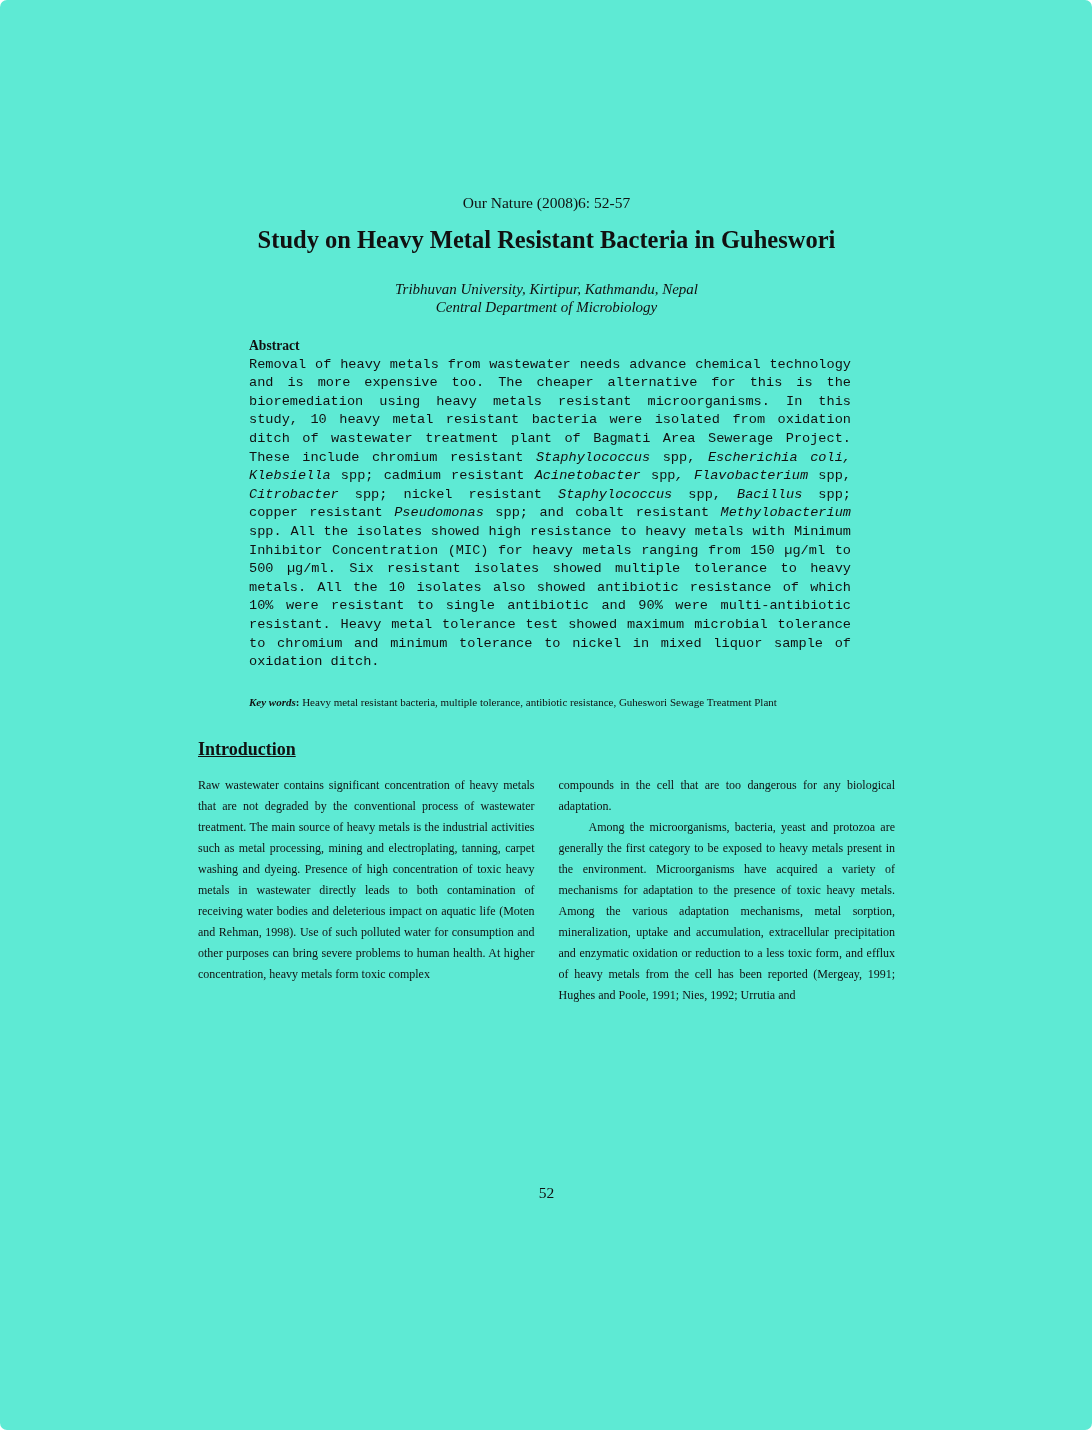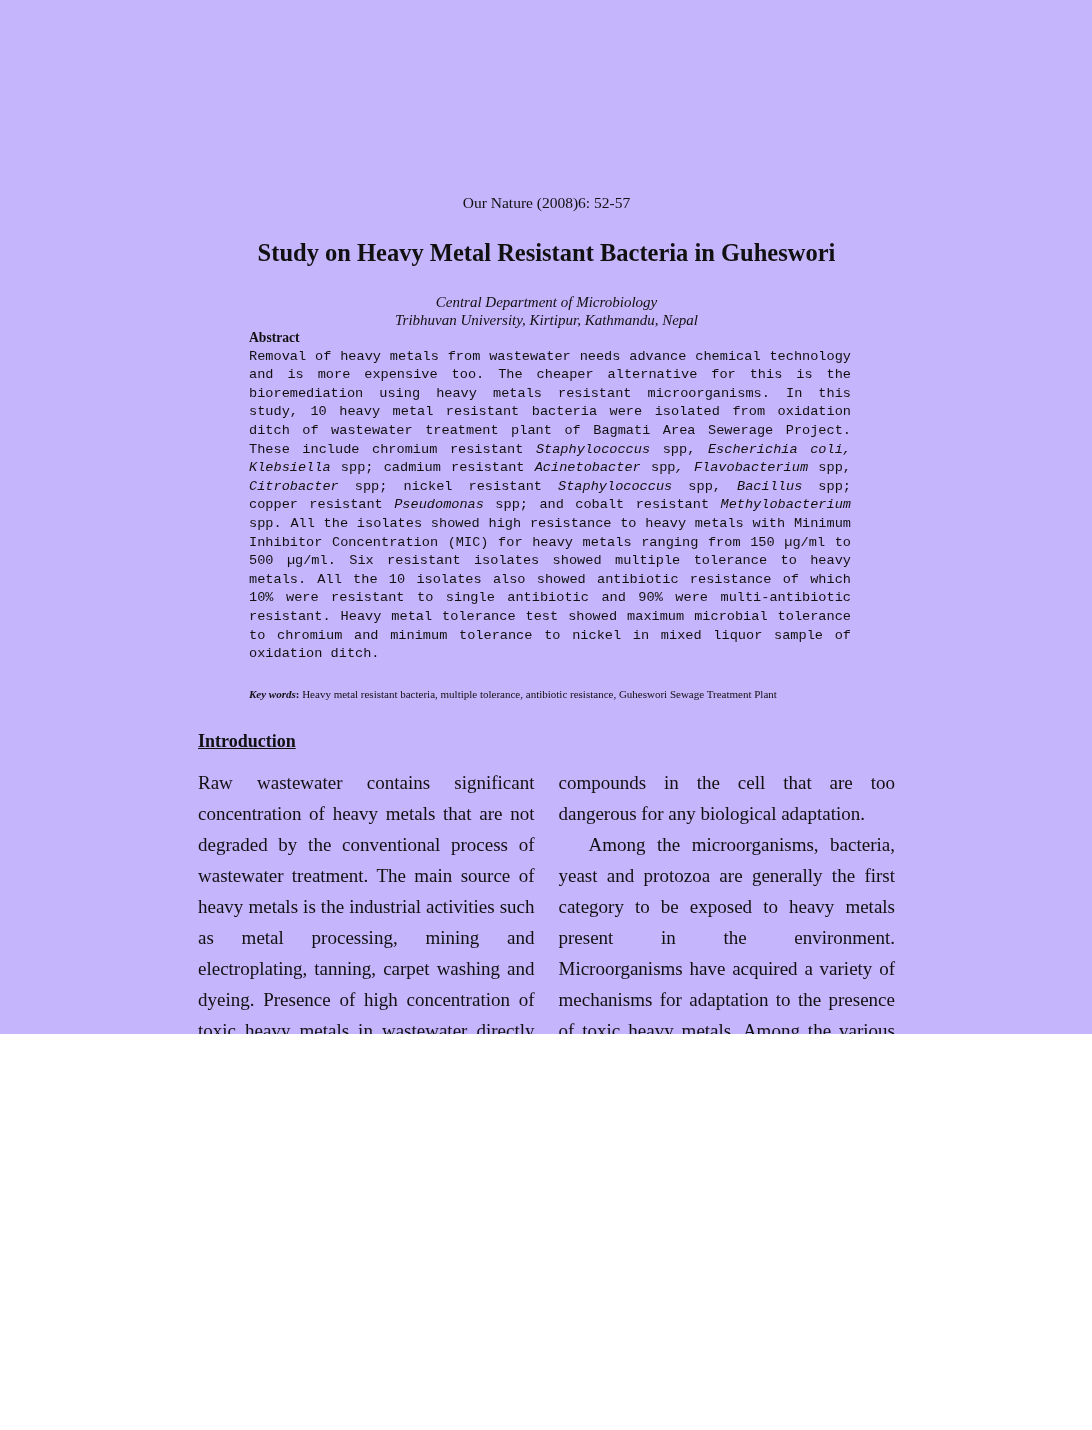--- a/index.html
+++ b/index.html
@@ -3,39 +3,40 @@
 <meta charset="utf-8">
 <style>
   html, body {
     margin: 0;
     padding: 0;
     background: #ffffff;
   }
   .page {
     position: relative;
     width: 1092px;
-    height: 1034px;
-    background: #c4b5fd;
+    height: 1430px;
+    background: #5eead4;
     color: #111111;
     font-family: "Liberation Serif", "DejaVu Serif", serif;
     overflow: hidden;
+    border-radius: 7px;
   }
   .content {
     margin-left: 198px;
     width: 697px;
   }
   .journal-line {
     margin: 0;
     padding-top: 193px;
     text-align: center;
     font-size: 15.5px;
     line-height: 19px;
   }
   .paper-title {
-    margin: 26px auto 0 auto;
+    margin: 13px auto 0 auto;
     text-align: center;
     font-size: 24.5px;
     font-weight: bold;
     line-height: 30px;
   }
   .author {
     margin-top: 25px;
     text-align: center;
     font-size: 17px;
     font-weight: bold;
@@ -48,20 +49,21 @@
     font-size: 15px;
     line-height: 18px;
   }
   .received {
     margin-top: 18px;
     text-align: center;
     font-size: 15px;
     line-height: 18px;
   }
   .abstract-block {
+    margin-top: 21px;
     margin-left: 51px;
     margin-right: 44px;
     font-size: 13.6px;
     line-height: 18.6px;
     text-align: justify;
   }
   .abstract-heading {
     font-weight: bold;
     font-size: 13.6px;
     margin: 0;
@@ -85,22 +87,22 @@
     line-height: 21px;
     text-decoration: underline;
   }
   .two-col {
     display: flex;
     gap: 24px;
     margin-top: 3px;
   }
   .col {
     width: 336.5px;
-    font-size: 19px;
-    line-height: 31px;
+    font-size: 12px;
+    line-height: 21px;
     text-align: justify;
   }
   .col p {
     margin: 0;
   }
   .col p.indent {
     text-indent: 30px;
   }
   .page-number {
     position: absolute;
@@ -117,22 +119,22 @@
 <div class="page">
   <div class="content">
 
     <p class="journal-line">Our Nature (2008)6: 52-57</p>
 
     <h1 class="paper-title"><span>Study on Heavy Metal Resistant Bacteria in Guheswori</span><br>
     </h1>
 
 
     <div class="affiliation">
+      <div>Tribhuvan University, Kirtipur, Kathmandu, Nepal</div>
       <div>Central Department of Microbiology</div>
-      <div>Tribhuvan University, Kirtipur, Kathmandu, Nepal</div>
     </div>
 
 
     <div class="abstract-block">
       <div class="abstract-heading">Abstract</div>
       <p class="abstract-body"><span>Removal of heavy metals from wastewater needs advance chemical technology and is more expensive too. The cheaper alternative for this is the bioremediation using heavy metals resistant microorganisms. In this study, 10 heavy metal resistant bacteria were isolated from oxidation ditch of wastewater treatment plant of Bagmati Area Sewerage Project. These include chromium resistant </span><span style="font-style: italic;">Staphylococcus</span><span> spp,  </span><span style="font-style: italic;">Escherichia coli, Klebsiella</span><span> spp; cadmium resistant </span><span style="font-style: italic;">Acinetobacter</span><span> spp</span><span style="font-style: italic;">, </span><span style="font-style: italic;">Flavobacterium</span><span> spp, </span><span style="font-style: italic;">Citrobacter</span><span> spp; nickel resistant </span><span style="font-style: italic;">Staphylococcus</span><span> spp, </span><span style="font-style: italic;">Bacillus</span><span> spp; copper resistant </span><span style="font-style: italic;">Pseudomonas</span><span> spp; and cobalt resistant </span><span style="font-style: italic;">Methylobacterium</span><span> spp. All the isolates showed high resistance to heavy metals with Minimum Inhibitor Concentration (MIC) for heavy metals ranging from 150 µg/ml to 500 µg/ml. Six resistant isolates showed multiple tolerance to heavy metals. All the 10 isolates also showed antibiotic resistance of which 10% were resistant to single antibiotic and 90% were multi-antibiotic resistant. Heavy metal tolerance test showed maximum microbial tolerance to chromium and minimum tolerance to nickel in mixed liquor sample of oxidation ditch.</span></p>
     </div>
 
     <p class="keywords"><span style="font-style: italic; font-weight: bold;">Key words</span><span style="font-weight: bold;">:</span><span> Heavy metal resistant bacteria, multiple tolerance, antibiotic resistance, Guheswori Sewage Treatment Plant</span></p>
 

